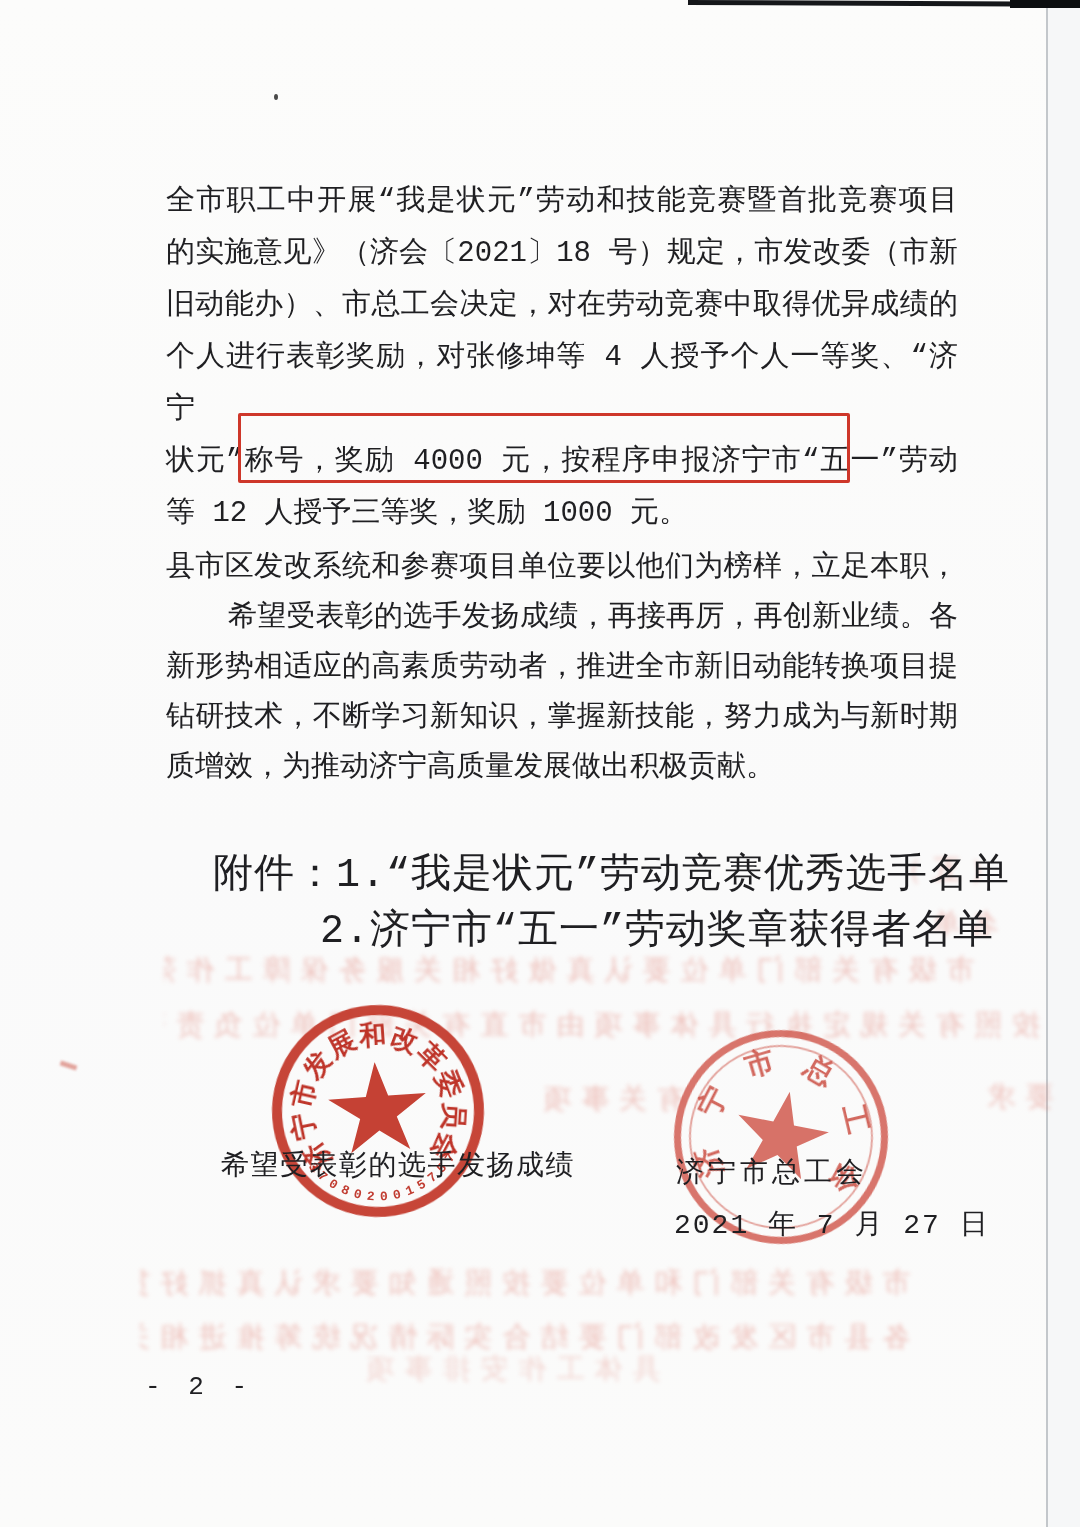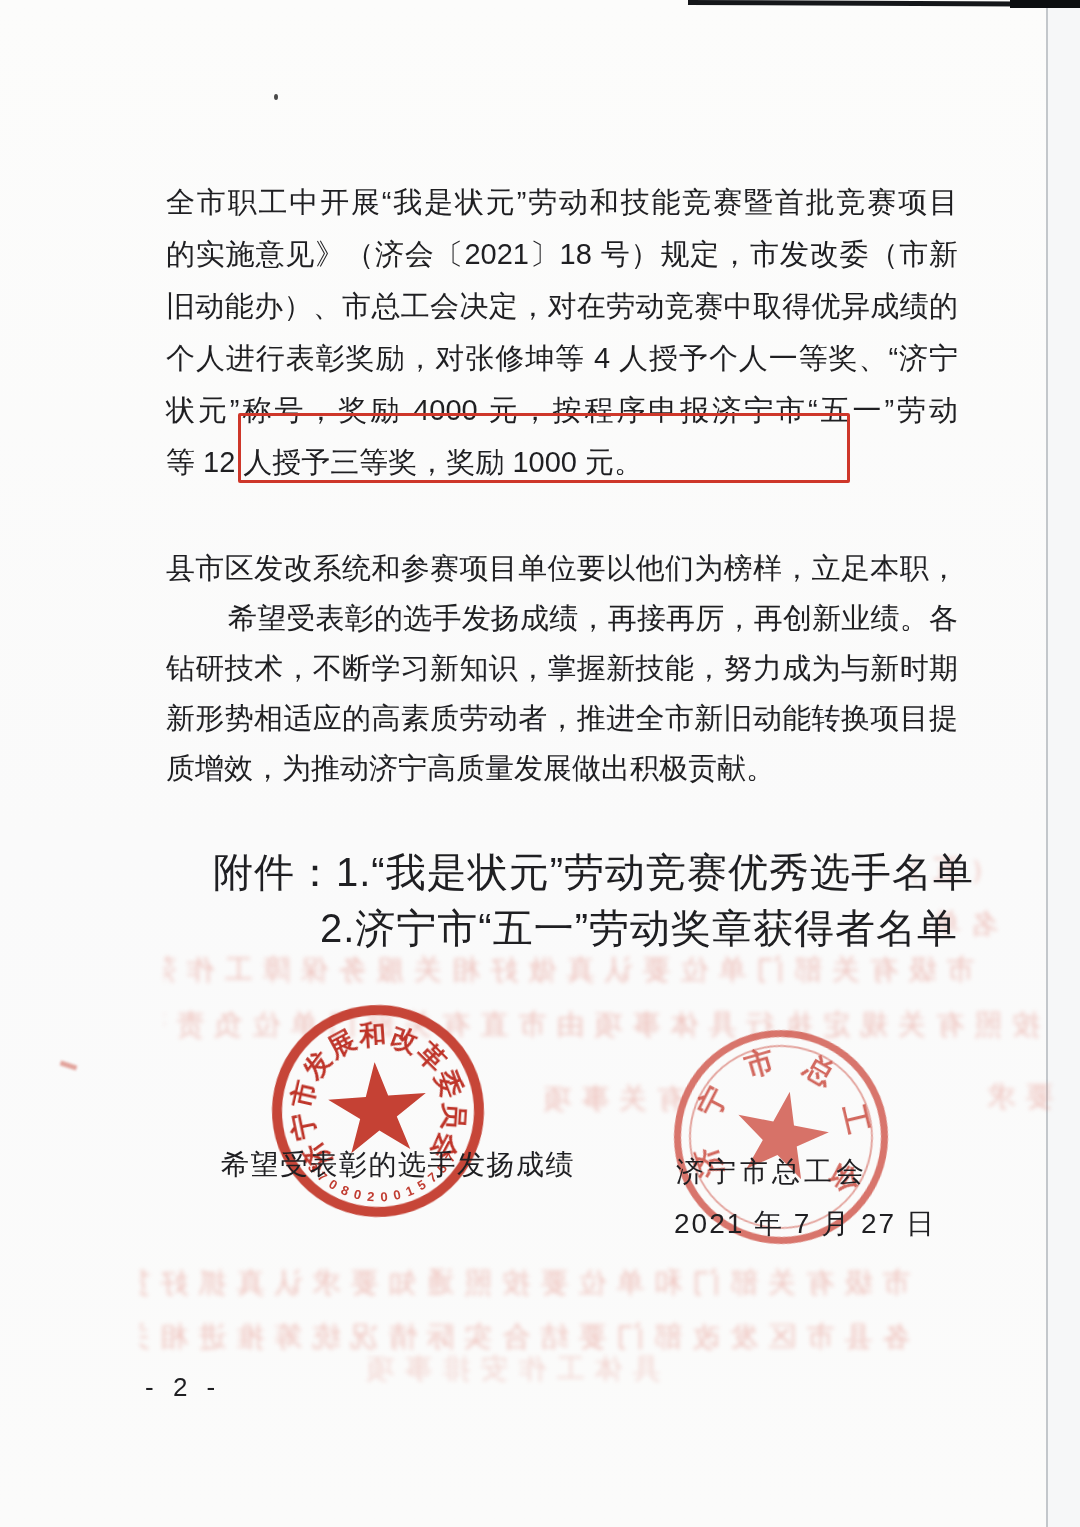--- a/index.html
+++ b/index.html
@@ -1,19 +1,19 @@
 <!DOCTYPE html>
 <html><head>
 <meta charset="utf-8">
 <style>
   html,body{margin:0;padding:0;background:#ffffff;}
   .page{
     position:relative;width:1080px;height:1527px;overflow:hidden;
     background:linear-gradient(180deg,#fcfcfb 0%,#fafafa 55%,#fbfbfa 100%);
-    font-family:Liberation Sans, sans-serif;
+    font-family:Liberation Mono, monospace;
     color:#1f1f22;
   }
   
   .edge-top{position:absolute;left:688px;top:0;width:392px;height:5px;background:#15171a;transform:rotate(.25deg);transform-origin:left top;}
   .edge-top2{position:absolute;left:1010px;top:0;width:70px;height:8px;background:#0c0e10;}
   .edge-right-line{position:absolute;left:1046px;top:0;width:2px;height:1527px;background:#c3c7cb;}
   .edge-right-strip{position:absolute;left:1048px;top:0;width:32px;height:1527px;background:#f6f7f8;}
   .speck{position:absolute;left:274px;top:94px;width:4px;height:6px;border-radius:50%;background:#4a4a4a;}
   .red-dash{position:absolute;left:60px;top:1063px;width:17px;height:5px;background:rgba(205,92,80,.55);filter:blur(1px);transform:rotate(18deg);}
   
@@ -91,22 +91,22 @@
     <div class="jl">个人进行表彰奖励，对张修坤等 4 人授予个人一等奖、“济宁</div>
     <div class="jl">状元”称号，奖励 4000 元，按程序申报济宁市“五一”劳动</div>
     <div class="ll">等 12 人授予三等奖，奖励 1000 元。</div>
   </div>
 
   <div class="hl-box"></div>
 
   <div class="para p2">
     <div class="jl">县市区发改系统和参赛项目单位要以他们为榜样，立足本职，</div>
     <div class="jl ind">希望受表彰的选手发扬成绩，再接再厉，再创新业绩。各</div>
+    <div class="jl">新形势相适应的高素质劳动者，推进全市新旧动能转换项目提</div>
     <div class="jl">钻研技术，不断学习新知识，掌握新技能，努力成为与新时期</div>
-    <div class="jl">新形势相适应的高素质劳动者，推进全市新旧动能转换项目提</div>
     <div class="ll">质增效，为推动济宁高质量发展做出积极贡献。</div>
   </div>
 
   <div class="attach a1">附件：1.“我是状元”劳动竞赛优秀选手名单</div>
   <div class="attach a2">2.济宁市“五一”劳动奖章获得者名单</div>
 
   <div class="seal seal-left">
     <div class="ring"></div>
     <div class="star"></div>
     <div class="arc-text">

